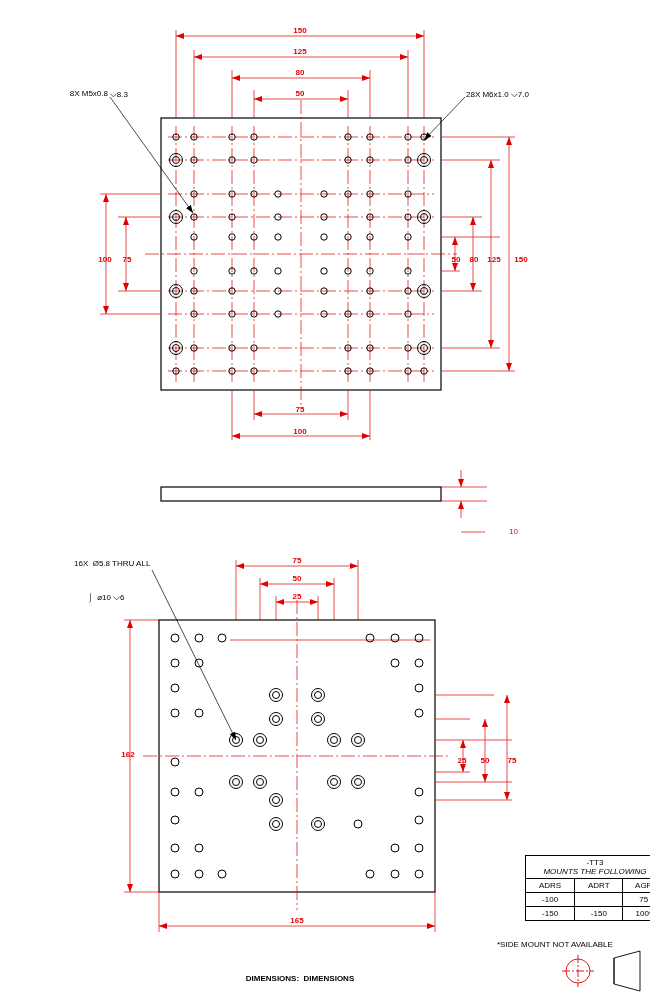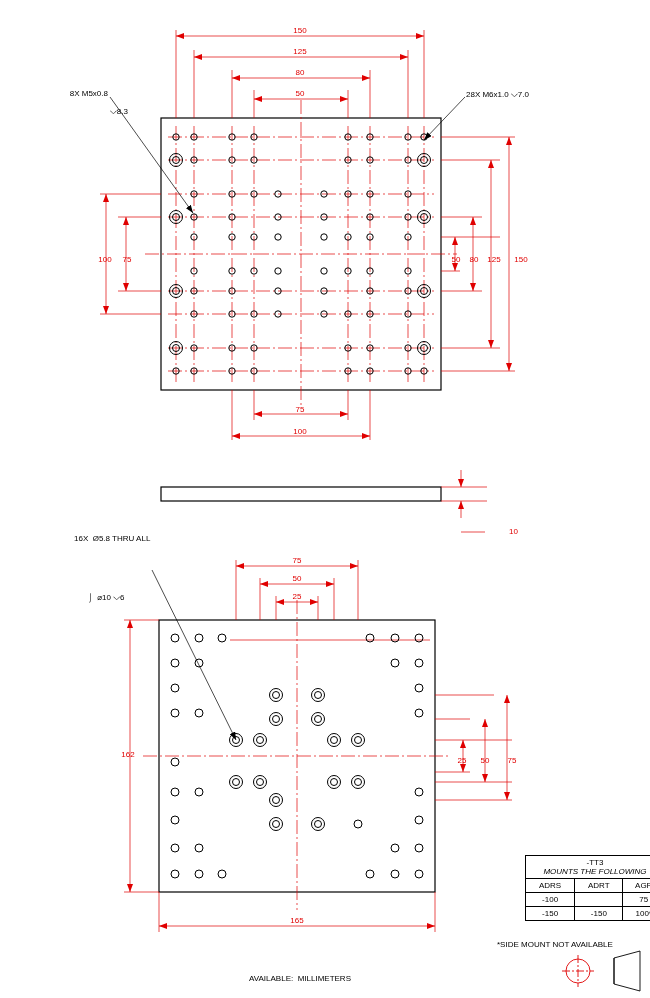--- a/index.html
+++ b/index.html
@@ -27,21 +27,21 @@
     height: 998px;
   }
   .lbl {
     position: absolute;
     font-size: 8px;
     color: #000000;
     white-space: pre;
     line-height: 1.15;
   }
   .lbl.red { color: #e00000; }
-  .lbl.c { transform: translateX(-50%); }
+  .lbl.c { transform: translateX(-50%); font-weight: bold; }
   .lbl.r { transform: translateX(-100%); }
   .tbl {
     position: absolute;
     border-collapse: collapse;
     font-size: 8px;
     color: #000;
   }
   .tbl td, .tbl th {
     border: 1px solid #000;
     padding: 2px 4px;
@@ -374,54 +374,54 @@
       <line x1="562" y1="971" x2="594" y2="971" stroke-dasharray="8,2,2,2"></line>
       <line x1="578" y1="955" x2="578" y2="987" stroke-dasharray="8,2,2,2"></line>
     </g>
     <g fill="none" stroke="#000000" stroke-width="0.9">
       <path d="M614 958 L640 951 L640 991 L614 984 Z"></path>
       <line x1="614" y1="958" x2="614" y2="984"></line>
     </g>
   </svg>
 
   <div class="lbl r" style="left:108px; top:89px;">8X M5x0.8</div>
-  <div class="lbl" style="left:110px; top:106px;"><span style="font-size:9px;">⌵</span><span>8.3</span></div>
+  <div class="lbl" style="left:110px; top:89px;"><span style="font-size:9px;">⌵</span><span>8.3</span></div>
   <div class="lbl" style="left:466px; top:89px;"><span>28X M6x1.0</span> <span style="font-size:9px;">⌵</span><span>7.0</span></div>
 
   <div class="lbl c red" style="left:300px; top:26px;">150</div>
   <div class="lbl c red" style="left:300px; top:47px;">125</div>
   <div class="lbl c red" style="left:300px; top:68px;">80</div>
   <div class="lbl c red" style="left:300px; top:89px;">50</div>
 
   <div class="lbl c red" style="left:105px; top:255px;">100</div>
   <div class="lbl c red" style="left:127px; top:255px;">75</div>
 
   <div class="lbl c red" style="left:456px; top:255px;">50</div>
   <div class="lbl c red" style="left:474px; top:255px;">80</div>
   <div class="lbl c red" style="left:494px; top:255px;">125</div>
   <div class="lbl c red" style="left:521px; top:255px;">150</div>
 
   <div class="lbl c red" style="left:300px; top:405px;">75</div>
   <div class="lbl c red" style="left:300px; top:427px;">100</div>
 
   <div class="lbl red" style="left:477px; top:527px;margin-left:32px;">10</div>
 
-  <div class="lbl" style="left:74px; top:534px;text-align:right;">16X  Ø5.8 THRU ALL</div>
+  <div class="lbl" style="left:74px; top:559px;text-align:right;">16X  Ø5.8 THRU ALL</div>
   <div class="lbl" style="left:88px; top:592px;">⌡  ⌀10 <span style="font-size:9px;">⌵</span>6</div>
 
   <div class="lbl c red" style="left:297px; top:556px;">75</div>
   <div class="lbl c red" style="left:297px; top:574px;">50</div>
   <div class="lbl c red" style="left:297px; top:592px;">25</div>
   <div class="lbl c red" style="left:128px; top:750px;">162</div>
   <div class="lbl c red" style="left:462px; top:756px;">25</div>
   <div class="lbl c red" style="left:485px; top:756px;">50</div>
   <div class="lbl c red" style="left:512px; top:756px;">75</div>
   <div class="lbl c red" style="left:297px; top:916px;">165</div>
 
-  <div class="lbl c" style="left:300px; top:974px;">AVAILABLE:  MILLIMETERS</div>
+  <div class="lbl c" style="left:300px; top:974px;">DIMENSIONS:  DIMENSIONS</div>
 
   <div style="position:absolute; left:497px; top:855px; width:140px;margin-left:28px;">
     <table class="tbl" style="position:relative; left:0; top:0; width:140px;">
       <tbody>
           <tr>
         <td colspan="3" style="border-bottom:none; padding-bottom:0;">-TT3</td>
       </tr>
       <tr>
         <td colspan="3" style="border-top:none; padding-top:0;font-style:italic;">MOUNTS THE FOLLOWING</td>
       </tr>

